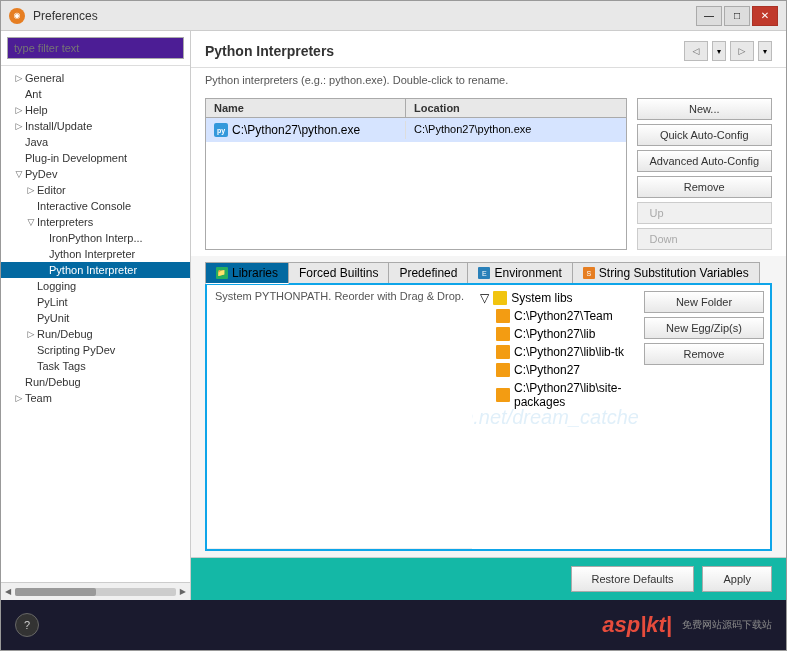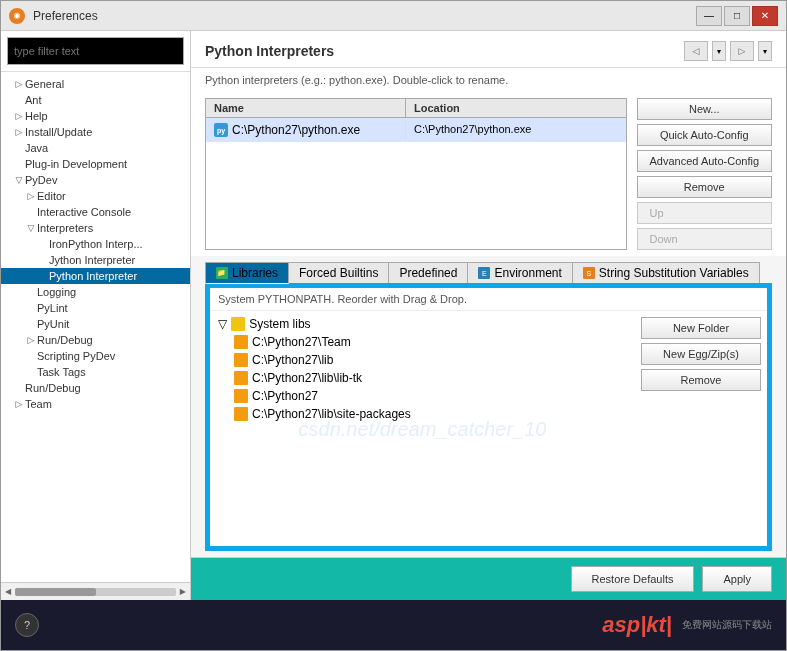--- a/index.html
+++ b/index.html
@@ -13,21 +13,21 @@
     .title-bar-title { font-size: 12px; color: #333; }
     .title-bar-controls { display: flex; gap: 2px; }
     .title-btn { width: 26px; height: 20px; border: 1px solid #aaa; background: #ddd; cursor: pointer; display: flex; align-items: center; justify-content: center; font-size: 10px; }
     .title-btn.close { background: #c0392b; color: white; border-color: #a93226; }
     
     .content { display: flex; flex: 1; overflow: hidden; }
     
     
     .sidebar { width: 190px; display: flex; flex-direction: column; border-right: 1px solid #ccc; background: #fff; flex-shrink: 0; }
     .search-box { padding: 6px; border-bottom: 1px solid #ddd; }
-    .search-input { width: 100%; height: 28px; border: 1px solid #aaa; padding: 2px 6px; font-size: 11px; color: #999; background: #000000; }
+    .search-input { width: 100%; height: 22px; border: 1px solid #aaa; padding: 2px 6px; font-size: 11px; color: #999; background: #4c1d95; }
     .tree { flex: 1; overflow-y: auto; padding: 4px 0; }
     .tree-item { display: flex; align-items: center; padding: 2px 4px; cursor: pointer; white-space: nowrap; }
     .tree-item.selected { background: #0369a1; color: white; }
     .tree-item.selected .tree-label { color: white; }
     .tree-arrow { width: 12px; height: 12px; display: inline-flex; align-items: center; justify-content: center; color: #666; font-size: 9px; flex-shrink: 0; }
     .tree-label { font-size: 11px; color: #333; }
     .indent1 { padding-left: 12px; }
     .indent2 { padding-left: 24px; }
     .indent3 { padding-left: 36px; }
     .sidebar-scroll { height: 18px; background: #f0f0f0; border-top: 1px solid #ccc; display: flex; align-items: center; justify-content: space-between; padding: 0 4px; }
@@ -61,21 +61,21 @@
     
     
     .tabs-section { flex: 1; display: flex; flex-direction: column; padding: 6px 14px; overflow: hidden; }
     .tabs-bar { display: flex; gap: 0; flex-shrink: 0; }
     .tab { border: 1px solid #aaa; background: #e8e8e8; padding: 3px 10px; cursor: pointer; font-size: 11px; display: flex; align-items: center; gap: 4px; margin-right: -1px; }
     .tab.active { background: #0369a1; border-bottom-color: #fff; z-index: 1; }
     .tab-icon { width: 12px; height: 12px; background: #27ae60; border-radius: 1px; display: flex; align-items: center; justify-content: center; color: white; font-size: 7px; }
     .tab-icon-blue { background: #2980b9; }
     .tab-icon-orange { background: #e67e22; }
     
-    .tab-content { flex: 1; border: 5px solid #0ea5e9; background: #fff; display: flex; flex-direction: column; overflow: hidden; margin-top: -1px; }
+    .tab-content { flex: 1; border: 2px solid #0ea5e9; background: #fff; display: flex; flex-direction: row; overflow: hidden; margin-top: -1px; }
     .tab-desc { padding: 5px 8px; font-size: 11px; color: #555; border-bottom: 1px solid #eee; flex-shrink: 0; }
     .tab-body { display: flex; flex: 1; overflow: hidden; }
     .file-tree { flex: 1; overflow-y: auto; padding: 4px; font-size: 11px; }
     .file-item { display: flex; align-items: center; gap: 4px; padding: 2px 4px; }
     .file-icon { width: 14px; height: 14px; background: #f39c12; border-radius: 1px; flex-shrink: 0; }
     .file-icon-folder { background: #f1c40f; }
     .file-watermark { position: relative; overflow: hidden; }
     .watermark { position: absolute; top: 50%; left: 50%; transform: translate(-50%, -50%); opacity: 0.15; font-size: 20px; color: #3498db; white-space: nowrap; pointer-events: none; font-style: italic; }
     .side-buttons { display: flex; flex-direction: column; gap: 4px; padding: 6px; flex-shrink: 0; }
     

